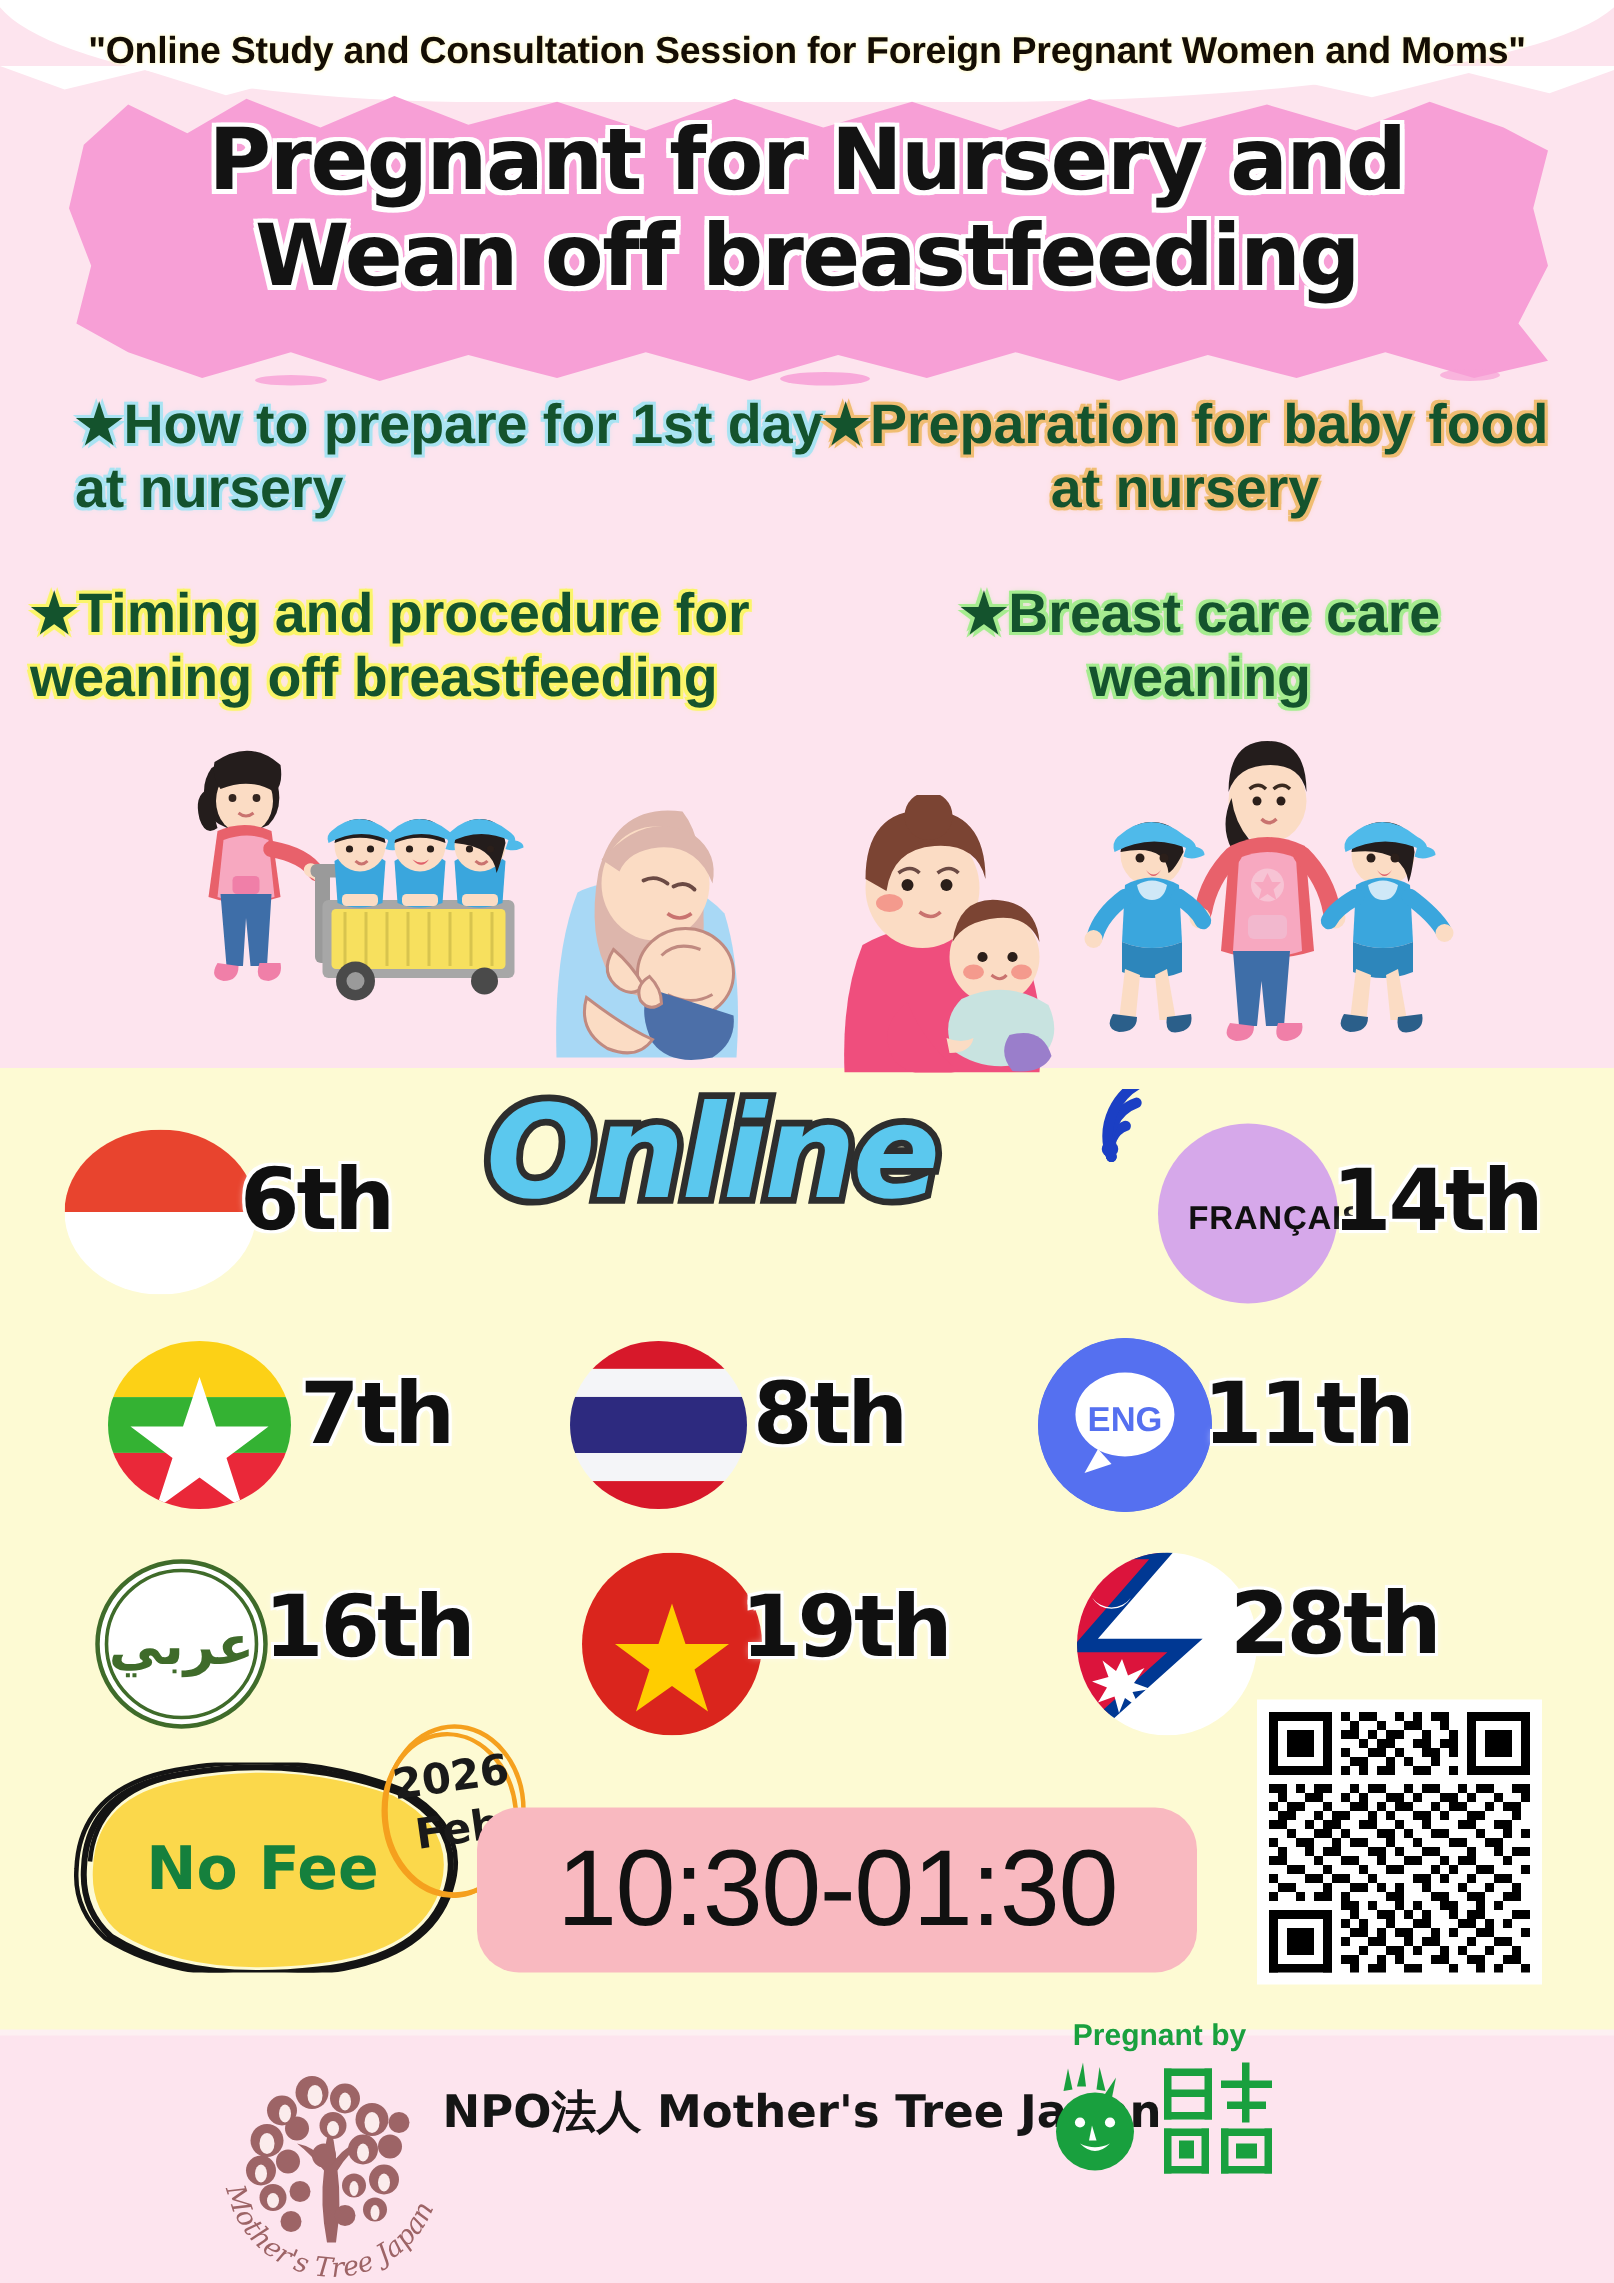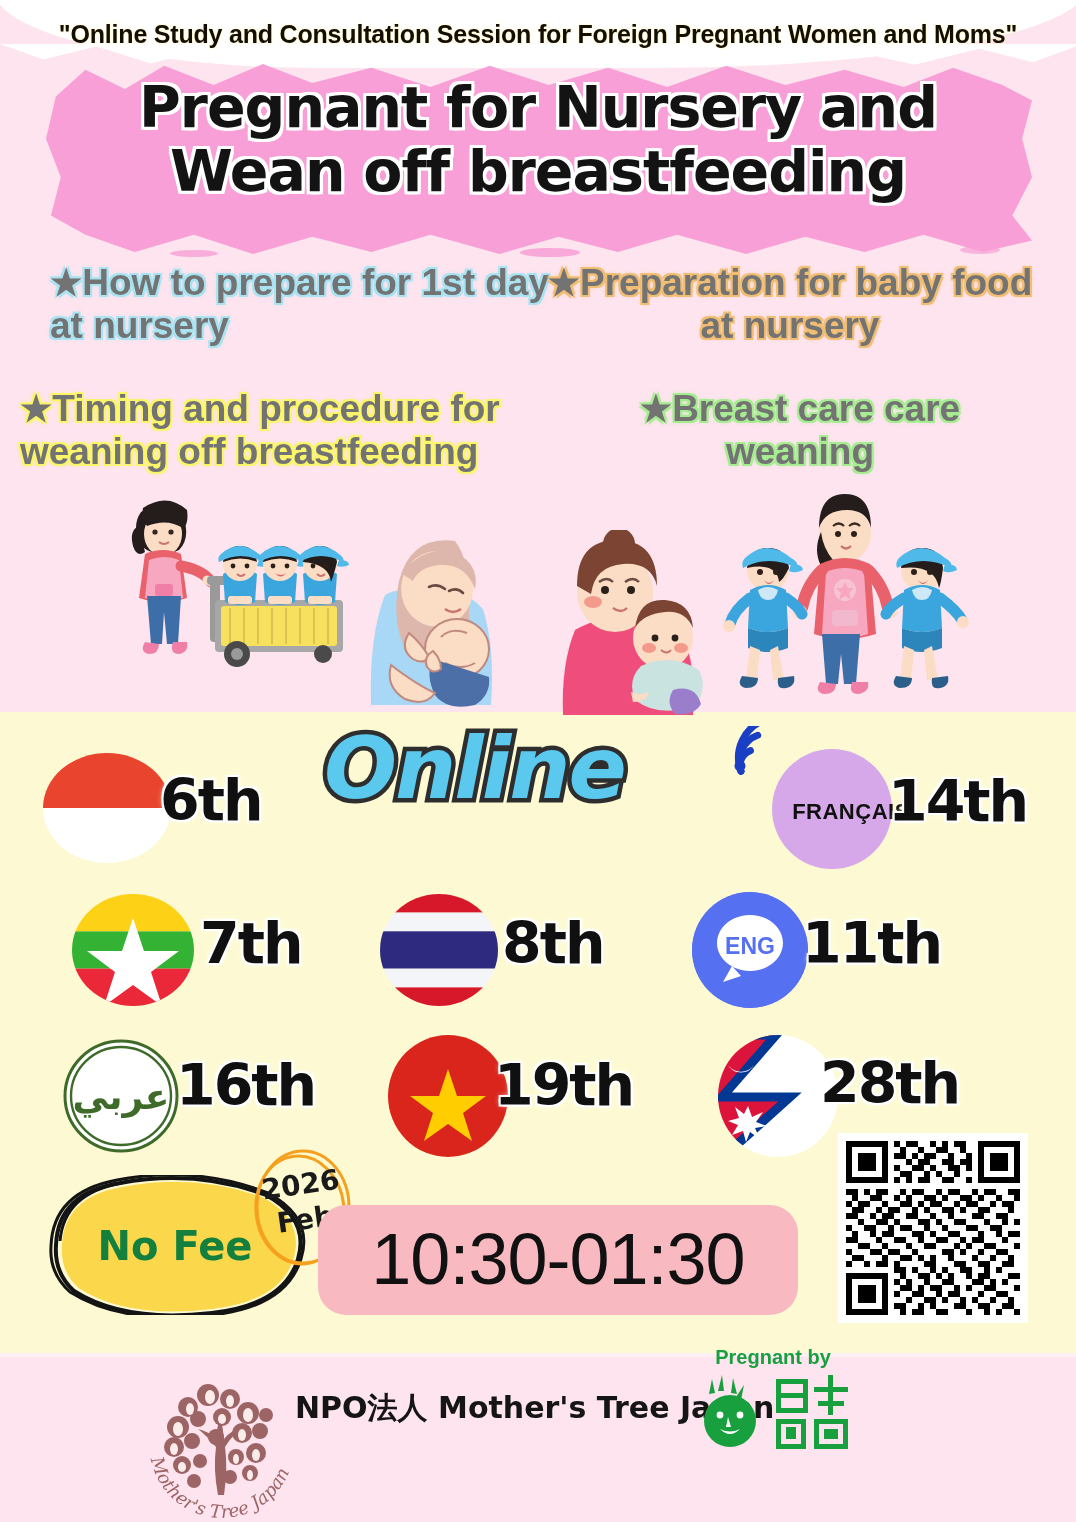--- a/index.html
+++ b/index.html
@@ -61,21 +61,21 @@
   }
   .maintitle .l2{display:block;}
 
   
   .bullets{position:absolute;left:0;top:262px;width:1076px;height:230px;}
   .bullet{
     position:absolute;
     font-family:"Liberation Sans",sans-serif;
     font-weight:bold;
     font-size:37px;line-height:1.16;
-    color:#737373;
+    color:#14532d;
   }
   .b1{left:50px;top:0;width:500px;text-align:left;
       text-shadow:-2px -2px 0 #a9e3f2,2px -2px 0 #a9e3f2,-2px 2px 0 #a9e3f2,2px 2px 0 #a9e3f2,0 0 5px #a9e3f2;}
   .b2{left:530px;top:0;width:520px;text-align:center;
       text-shadow:-2px -2px 0 #f0bd72,2px -2px 0 #f0bd72,-2px 2px 0 #f0bd72,2px 2px 0 #f0bd72,0 0 5px #f0bd72;}
   .b3{left:20px;top:126px;width:560px;text-align:left;
       text-shadow:-2px -2px 0 #fbf56a,2px -2px 0 #fbf56a,-2px 2px 0 #fbf56a,2px 2px 0 #fbf56a,0 0 5px #fbf56a;}
   .b4{left:570px;top:126px;width:460px;text-align:center;
       text-shadow:-2px -2px 0 #a6ec90,2px -2px 0 #a6ec90,-2px 2px 0 #a6ec90,2px 2px 0 #a6ec90,0 0 5px #a6ec90;}
   .star{font-size:36px;}

